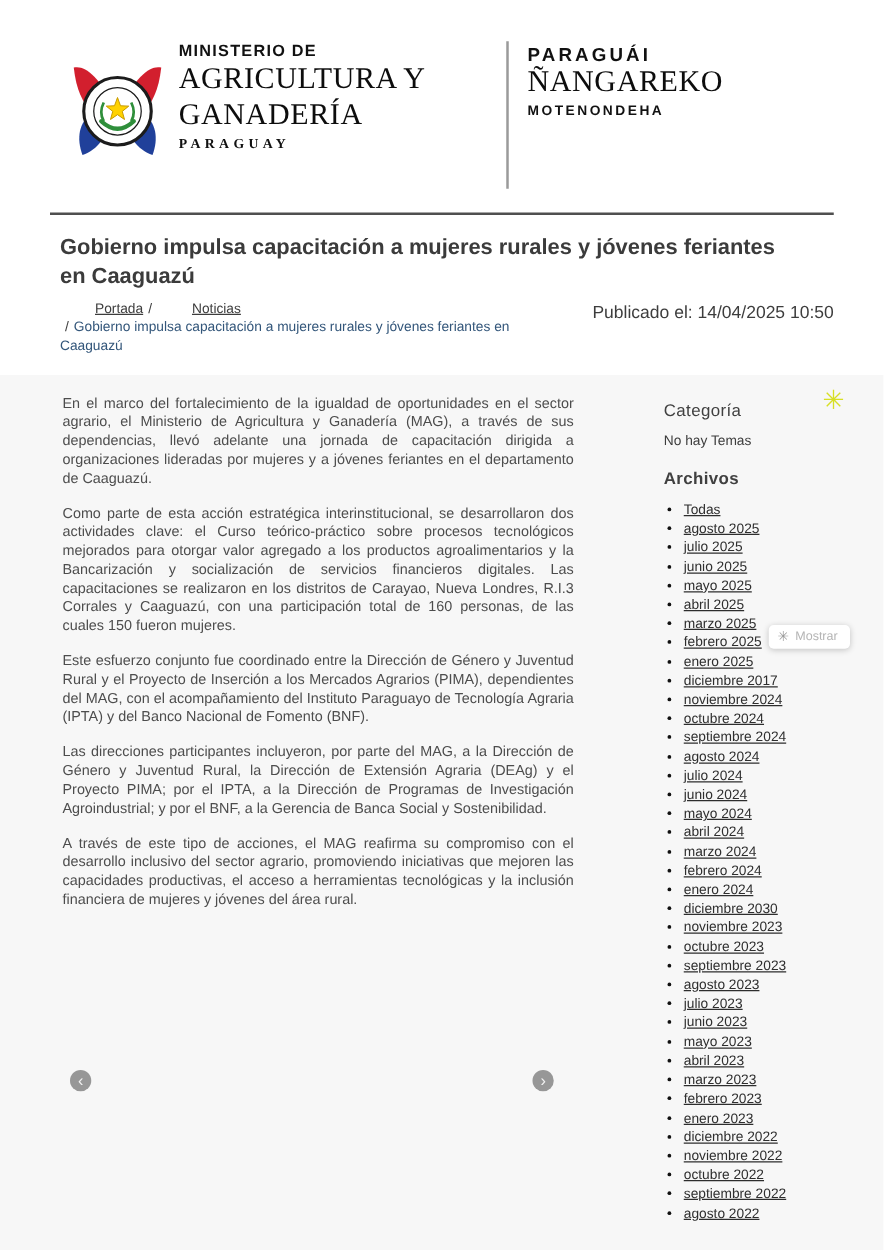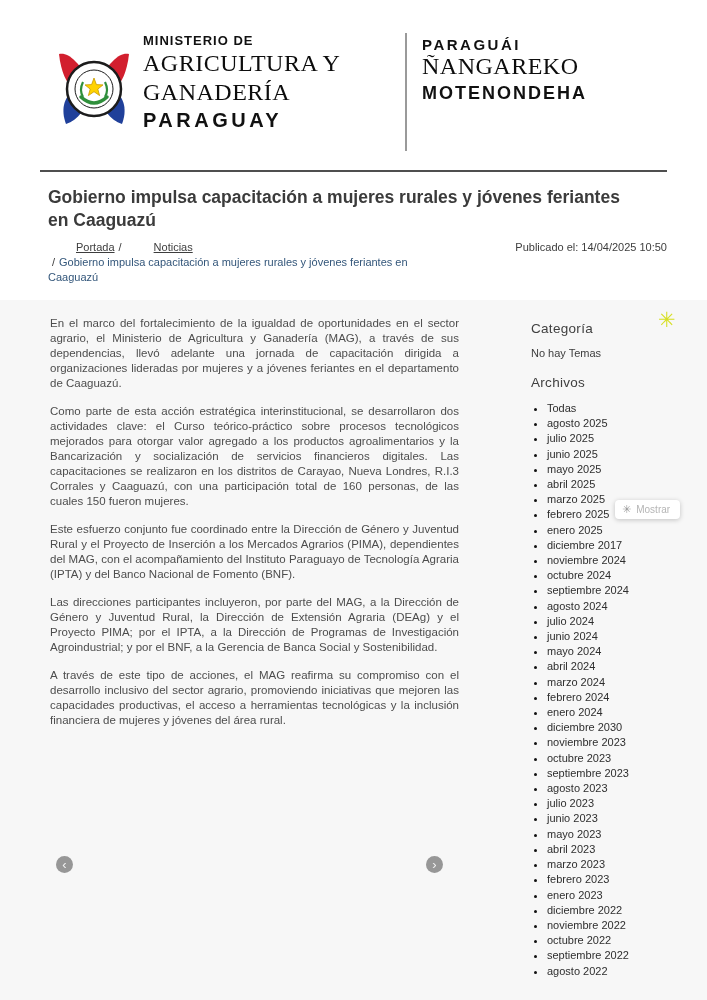--- a/index.html
+++ b/index.html
@@ -5,52 +5,52 @@
   html,body{margin:0;padding:0;background:#fff;}
   .page{position:relative;width:707px;height:1000px;background:#ffffff;overflow:hidden;
         font-family:"Liberation Sans",sans-serif;color:#3f3f3f;}
   .lower-bg{position:absolute;left:0;top:300px;width:707px;height:700px;background:#f7f7f7;}
 
   
   .crest{position:absolute;left:56px;top:38px;width:76px;height:100px;}
   .logo-left{position:absolute;left:143px;top:33px;}
   .logo-right{position:absolute;left:422px;top:36px;}
   .logo-small{font-size:13px;font-weight:bold;letter-spacing:1px;color:#111;}
-  .logo-small.spread{letter-spacing:3.5px;font-size:20px;}
+  .logo-small.spread{letter-spacing:3.5px;font-size:11px;font-family:Liberation Serif, serif;}
   .logo-small.g-top{font-size:15px;letter-spacing:2.5px;}
-  .logo-small.g-bottom{font-size:18px;letter-spacing:2px;margin-top:3px;}
+  .logo-small.g-bottom{font-size:11px;letter-spacing:2px;margin-top:3px;}
   .logo-big{font-family:"Liberation Serif",serif;font-weight:normal;font-size:24px;
             line-height:27px;color:#0d0d0d;letter-spacing:.5px;}
   .logo-left .logo-big{margin-top:2px;}
   .logo-left .logo-small.spread{margin-top:3px;}
   .logo-divider{position:absolute;left:405px;top:33px;width:2px;height:118px;background:#9a9a9a;}
 
   .rule{position:absolute;left:40px;top:170px;width:627px;height:2px;background:#4f4f4f;}
 
   
   .title{position:absolute;left:48px;top:186px;width:595px;font-size:17.5px;font-weight:bold;
          line-height:23px;color:#3b3b3b;}
   .breadcrumb{position:absolute;left:48px;top:240px;width:400px;font-size:11px;line-height:15px;color:#3d3d3d;}
   .breadcrumb a{color:#3d3d3d;text-decoration:underline;cursor:pointer;padding-left:28px;}
   .crumb-sep{margin:0 4px;color:#3d3d3d;}
   .crumb-current{color:#33567a;}
-  .published{position:absolute;right:40px;top:241px;font-size:11px;color:#3d3d3d;}
+  .published{position:absolute;right:40px;top:241px;font-size:14px;color:#3d3d3d;}
 
   
   .article-col{position:absolute;left:50px;top:303px;width:409px;}
   .article-col p{margin:13px 0 0 0;font-size:11.5px;line-height:15px;color:#4d4d4d;text-align:justify;}
 
   
   .sidebar{position:absolute;left:531px;top:321px;width:160px;}
   .side-title{font-size:13.5px;color:#404040;letter-spacing:.3px;margin:0 0 11px 0;font-weight:normal;}
   .side-empty{font-size:11px;color:#3d3d3d;margin-bottom:16px;}
-  .archive-title{margin-top:14px;}
+  .archive-title{margin-top:14px;font-weight:bold;}
   .archive-list{margin:9px 0 0 0;padding:0 0 0 16px;list-style:disc;}
   .archive-list li{font-size:11px;line-height:15.2px;color:#111;}
-  .archive-list a{color:#2e2e2e;cursor:pointer;}
+  .archive-list a{color:#2e2e2e;text-decoration:underline;cursor:pointer;}
 
   
   .float-star{position:absolute;left:658px;top:310px;font-family:"DejaVu Sans",sans-serif;
               font-size:21px;color:#d7df23;cursor:pointer;line-height:21px;}
   .tooltip{position:absolute;left:615px;top:500px;display:flex;align-items:center;gap:5px;
            background:#ffffff;border-radius:4px;padding:3px 10px 3px 7px;
            box-shadow:0 1px 5px rgba(0,0,0,.22);}
   .tooltip .spin{font-family:"DejaVu Sans",sans-serif;font-size:11px;color:#9a9a9a;}
   .tooltip .tip-label{font-size:10px;color:#b5b5b5;}
 

